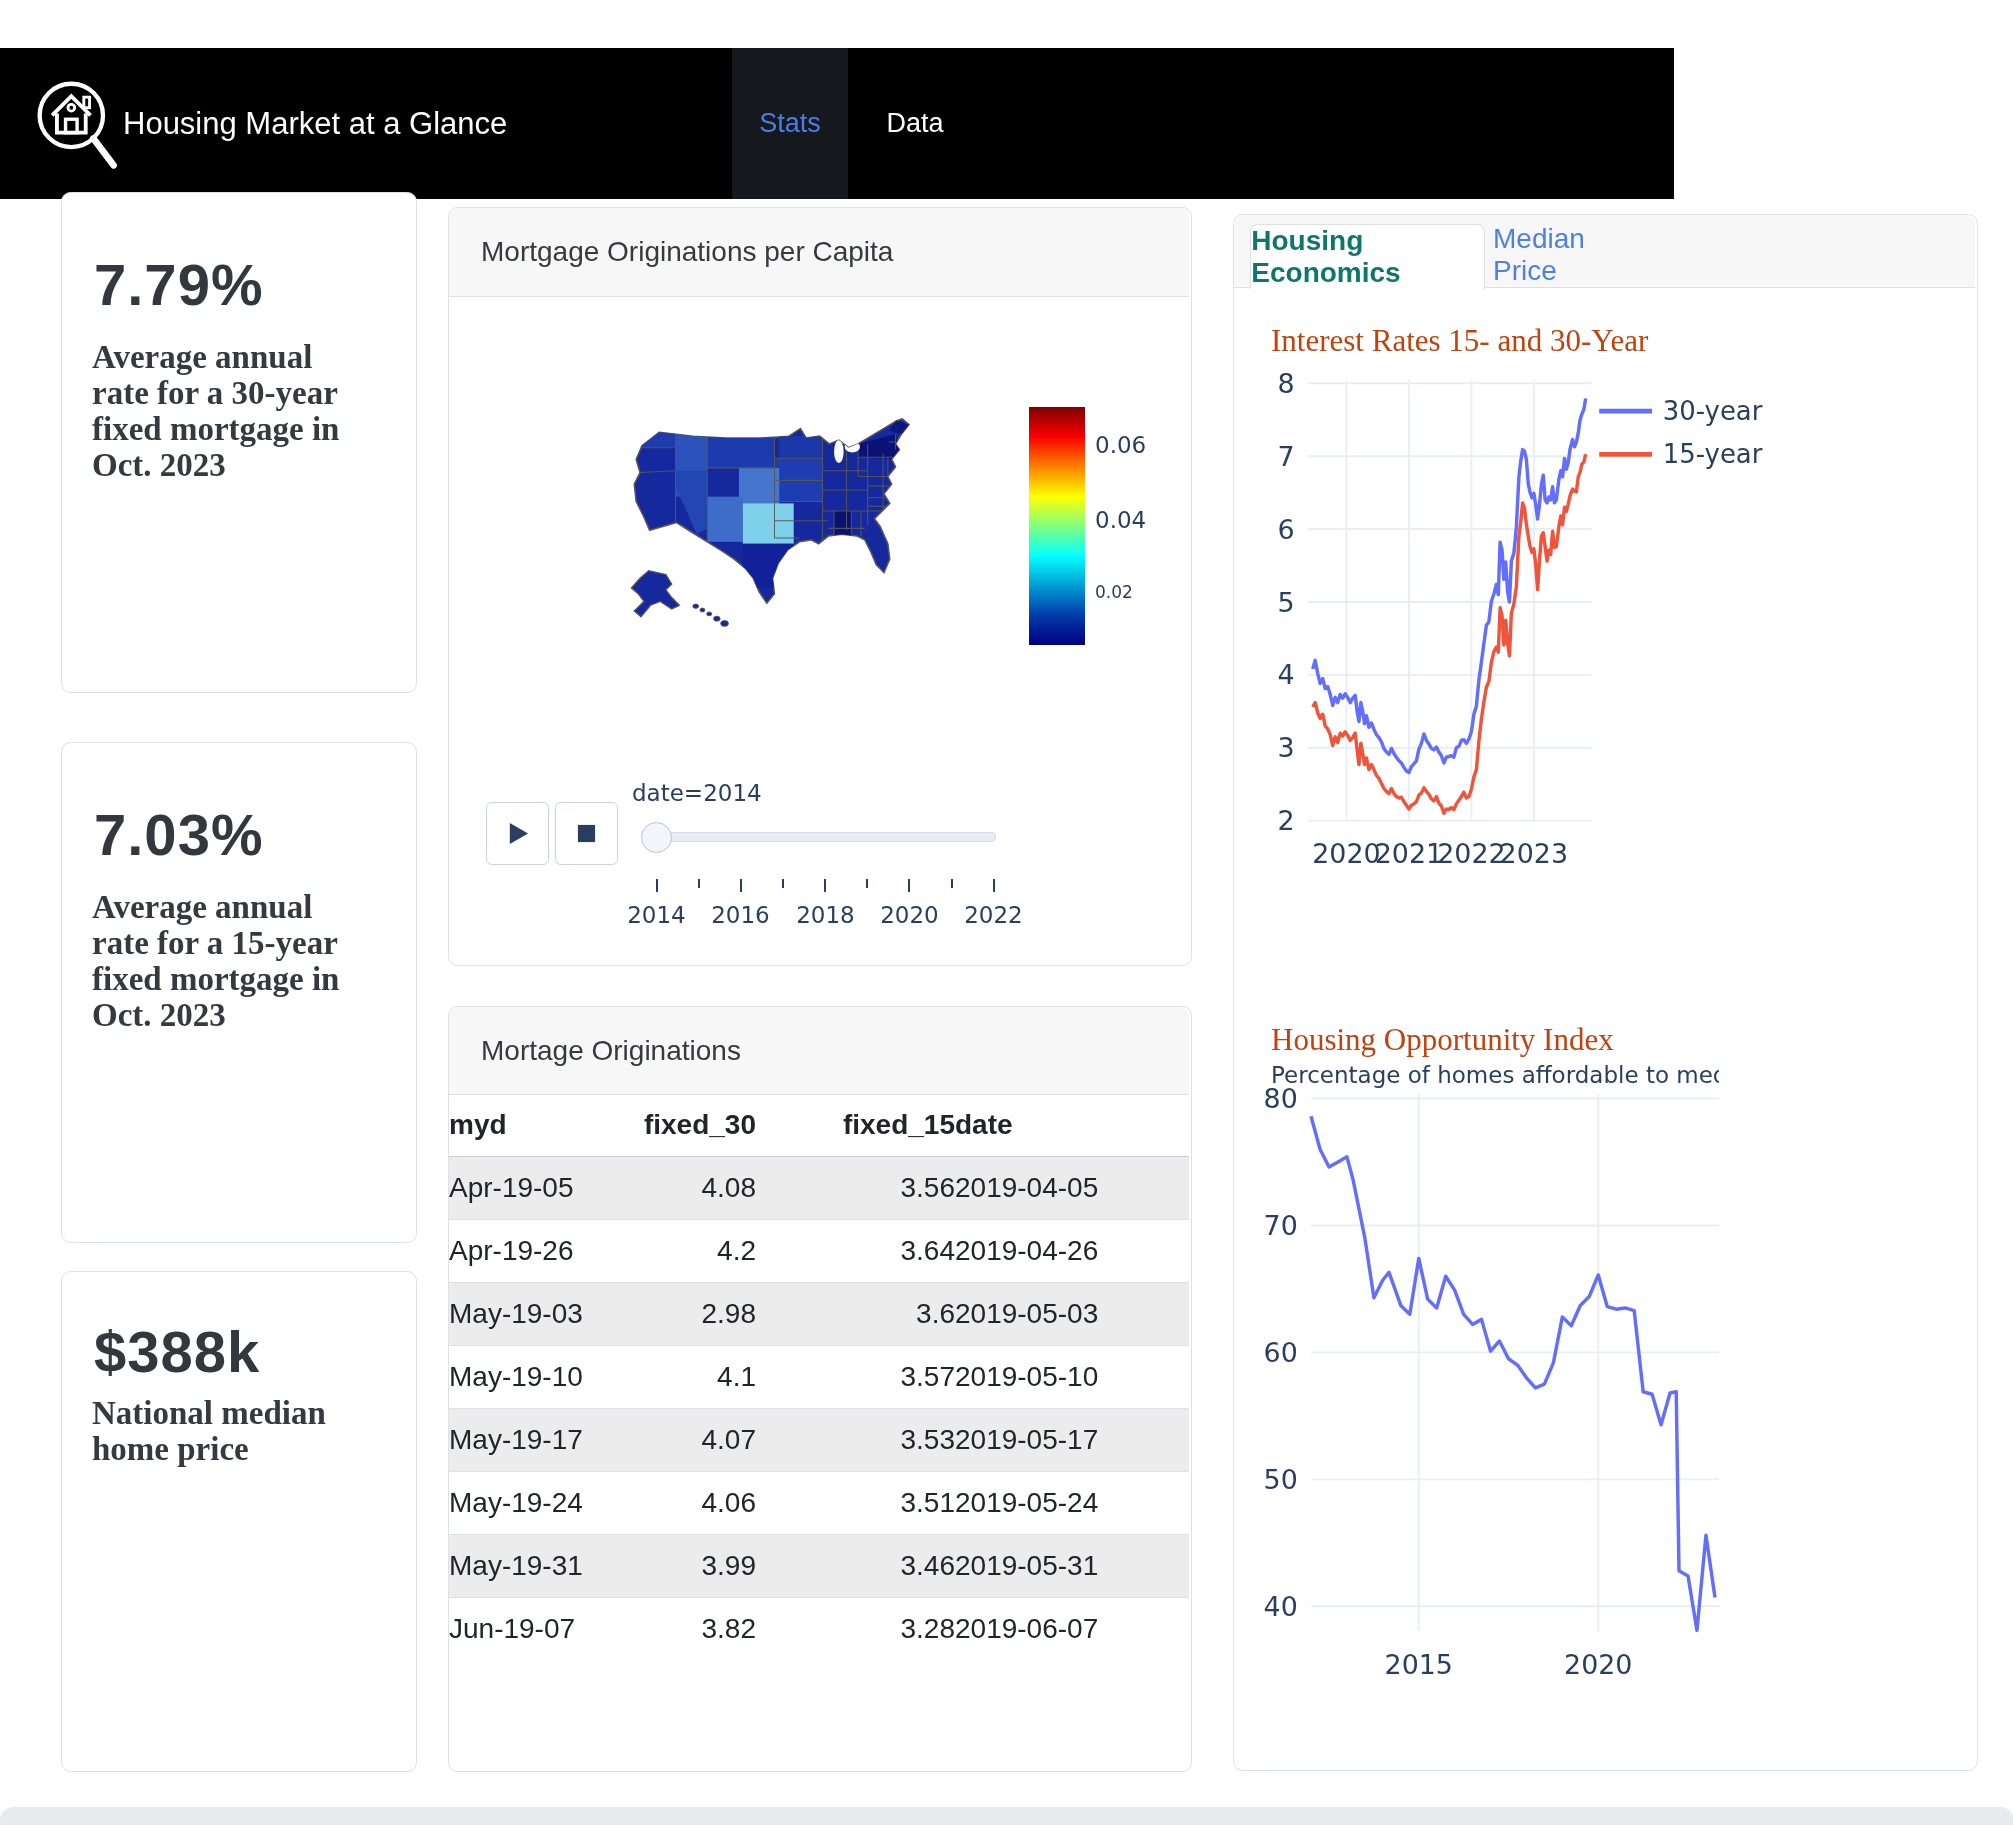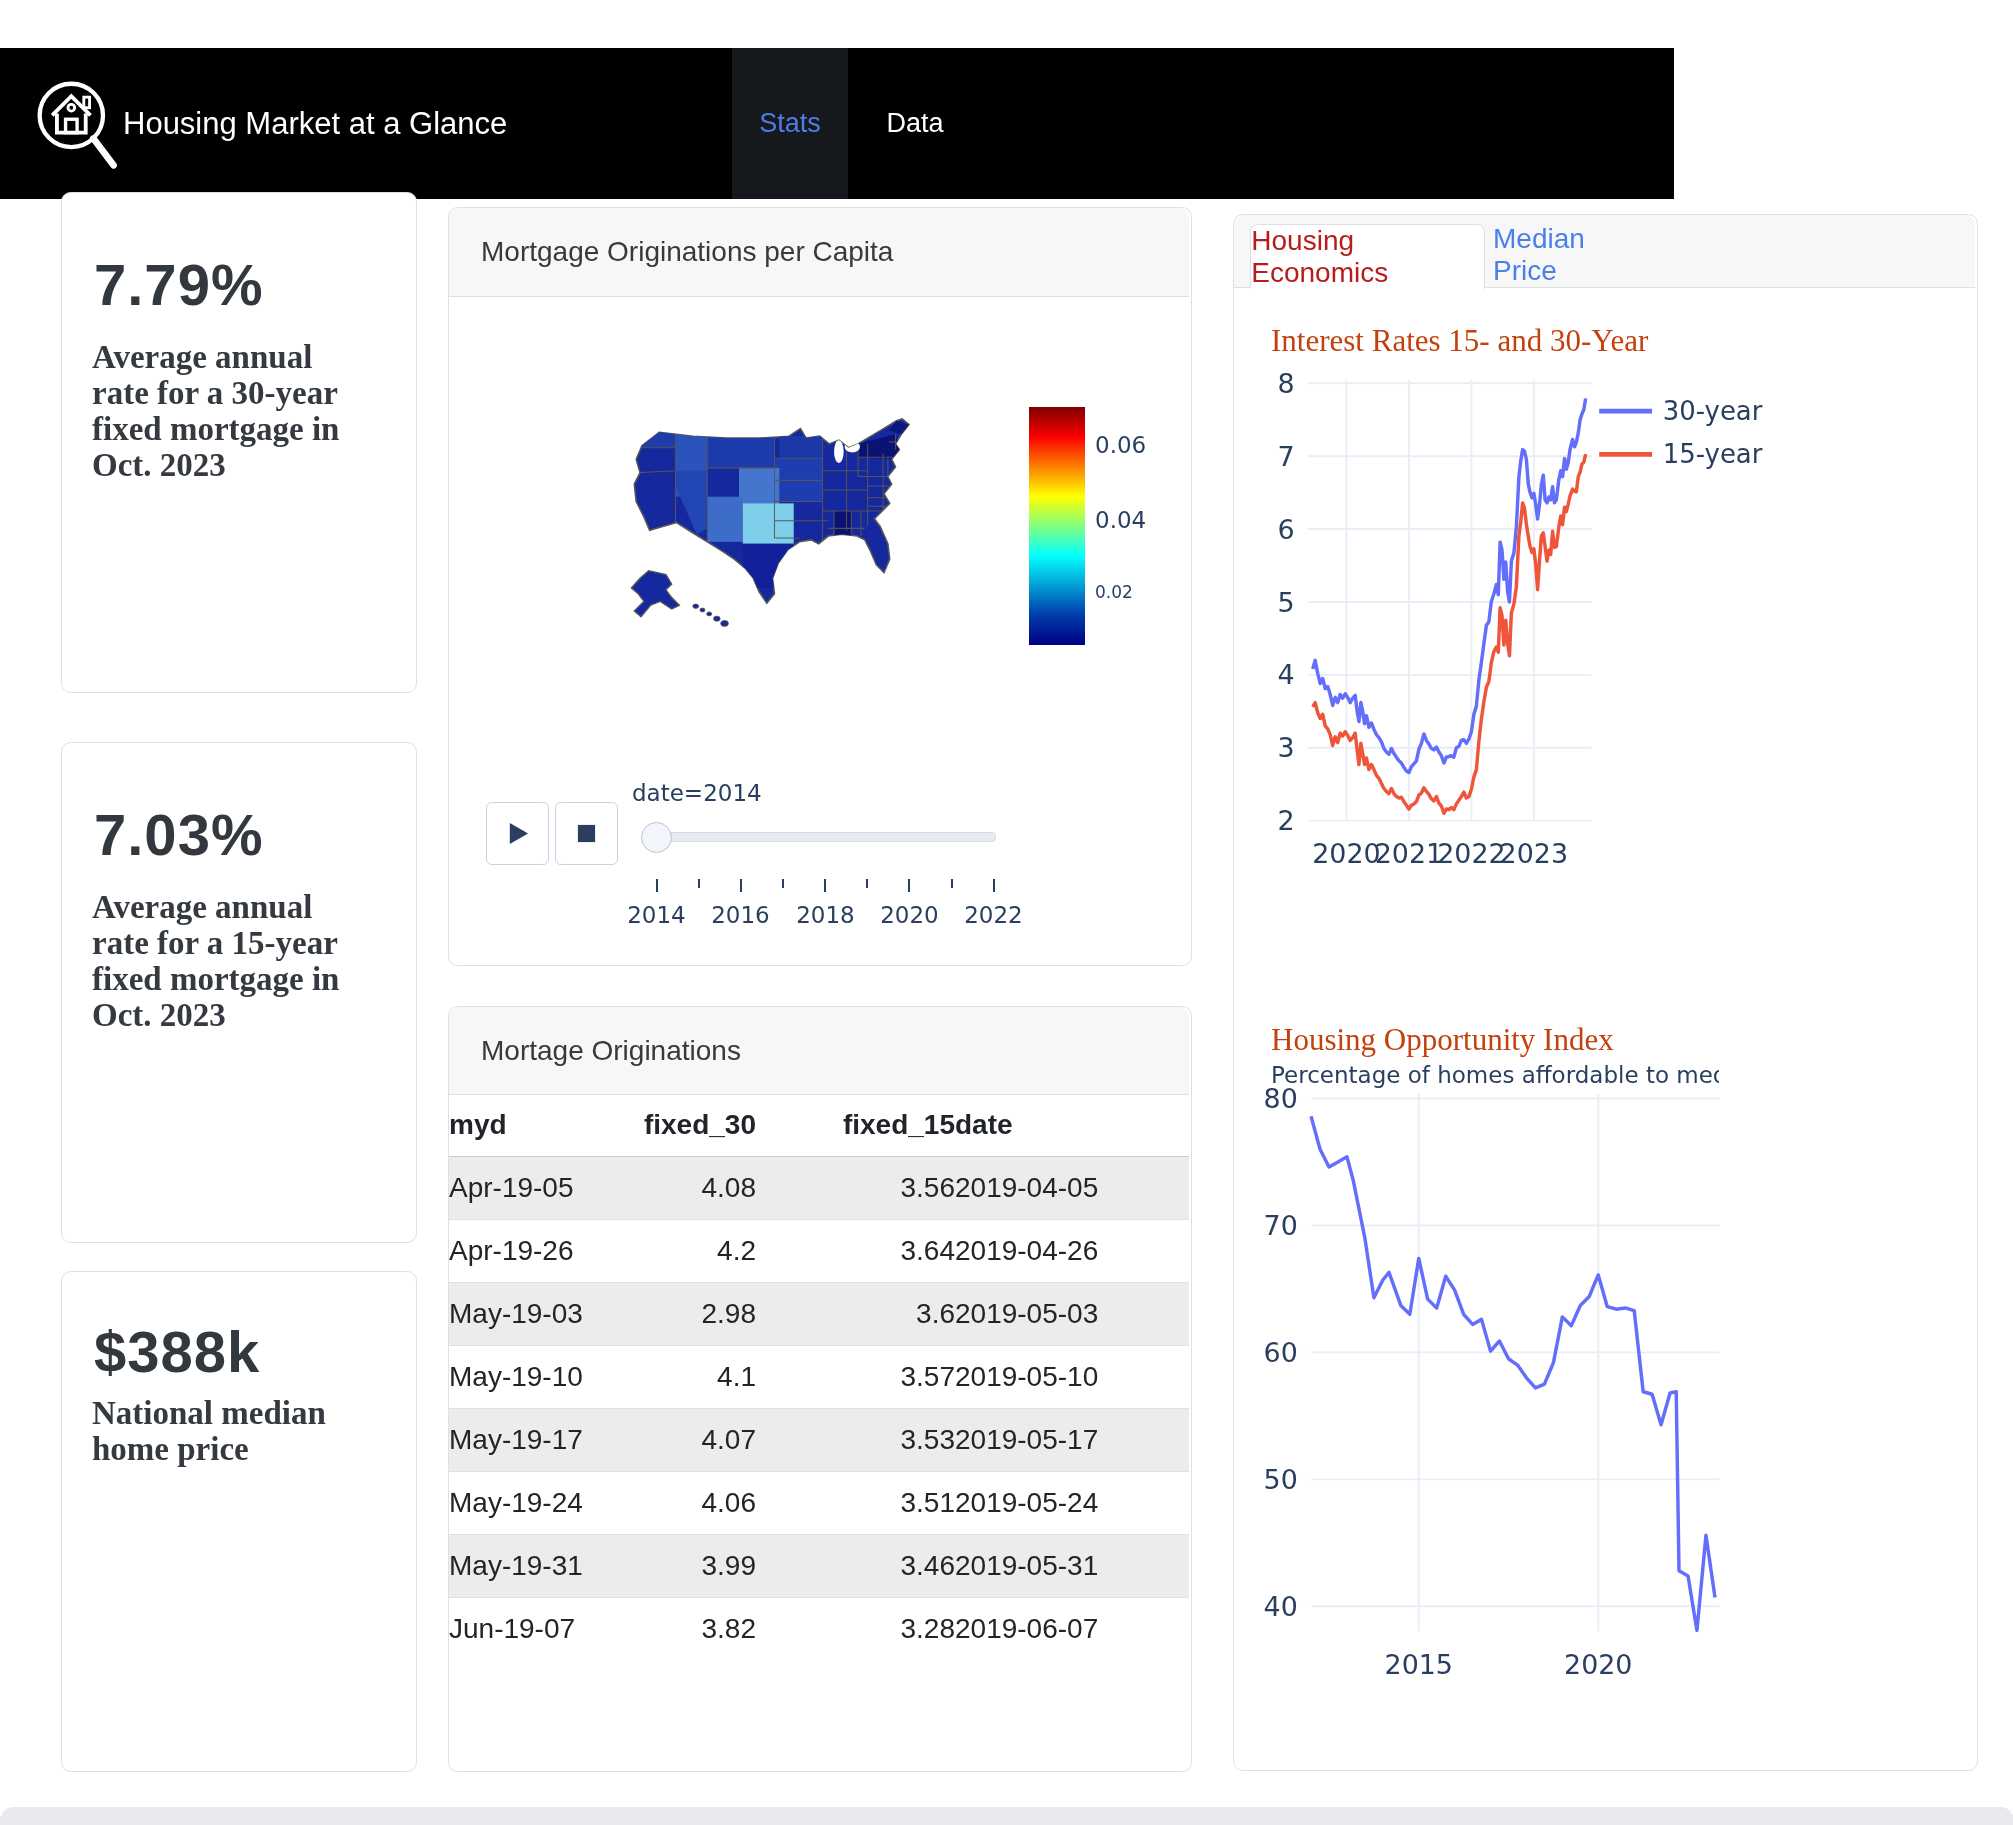--- a/index.html
+++ b/index.html
@@ -34,21 +34,21 @@
   .ptext{font-family:"DejaVu Sans", sans-serif;color:#2a3f5f;}
   .chart-title{font-family:Liberation Serif, serif;color:#c2410c;font-size:31px;}
   .chart-sub{font-family:"DejaVu Sans", sans-serif;color:#2a3f5f;font-size:23px;white-space:nowrap;overflow:hidden;}
   
   .media-btn{width:61px;height:61px;background:#fff;border:1px solid #c9d2e0;border-radius:5.8px;
              display:flex;align-items:center;justify-content:center;cursor:pointer;}
   
   #right-tabbar{left:0;top:0;width:741px;height:72px;background:#f7f7f7;border-bottom:1px solid #dee1e4;border-radius:9.6px 9.6px 0 0;}
   #tab-housing-econ{left:16.3px;top:8.6px;width:233px;height:64px;background:#fff;border:1px solid #dee1e4;border-bottom:none;
                     border-radius:7.7px 7.7px 0 0;display:flex;align-items:center;justify-content:center;
-                    font-size:28px;color:#b91c1c;cursor:pointer;z-index:3;}
+                    font-size:28px;color:#0f766e;cursor:pointer;z-index:3;font-weight:bold;}
   #tab-median-price{left:259px;top:8.6px;width:163px;height:63px;display:flex;align-items:center;justify-content:center;
                     font-size:28px;color:#4a80e8;cursor:pointer;}
   #bottom-strip{left:0;top:1807px;width:2014px;height:18px;background:#e8eaed;border-radius:13.4px 13.4px 0 0;}
 </style>
 </head>
 <body>
 
 <div id="app">
 
   <div id="navbar" class="abs">

